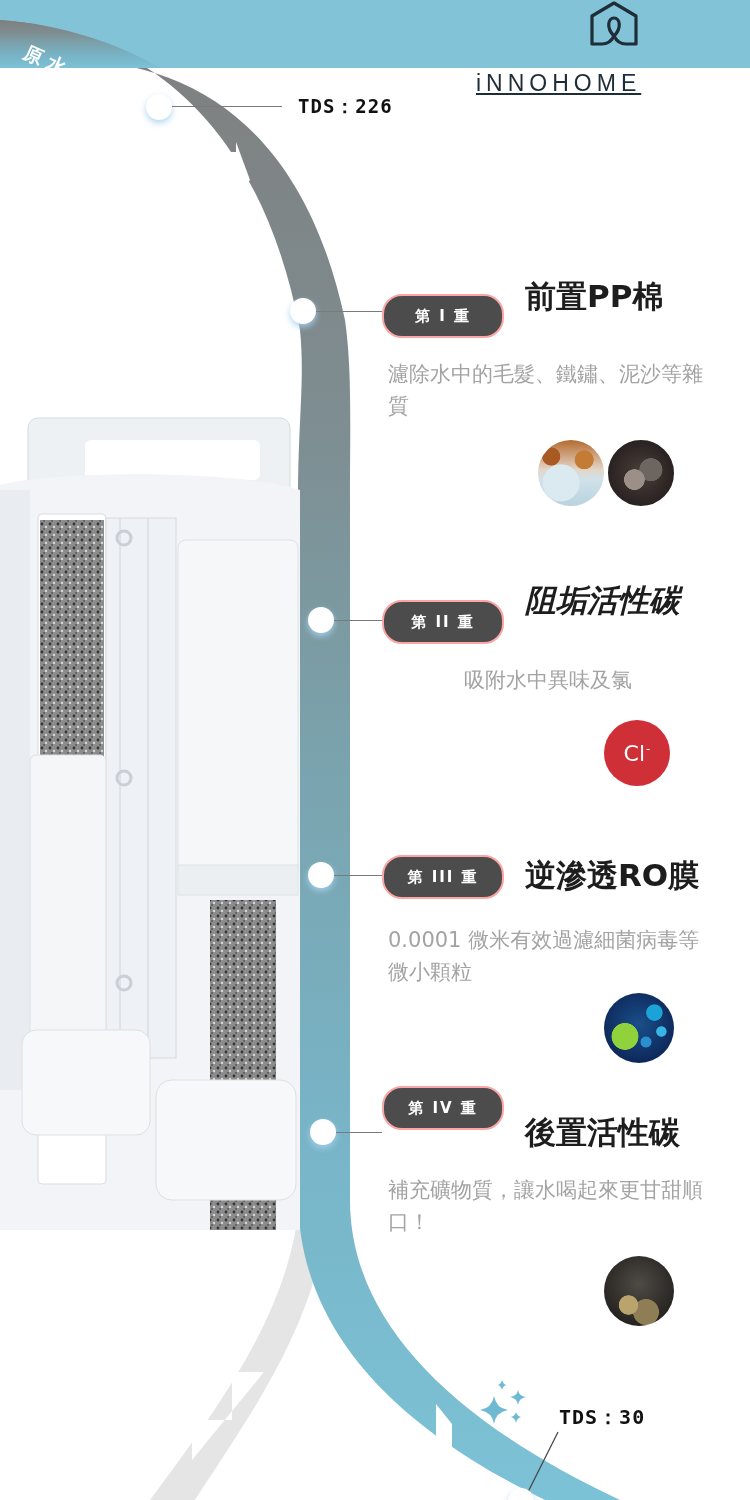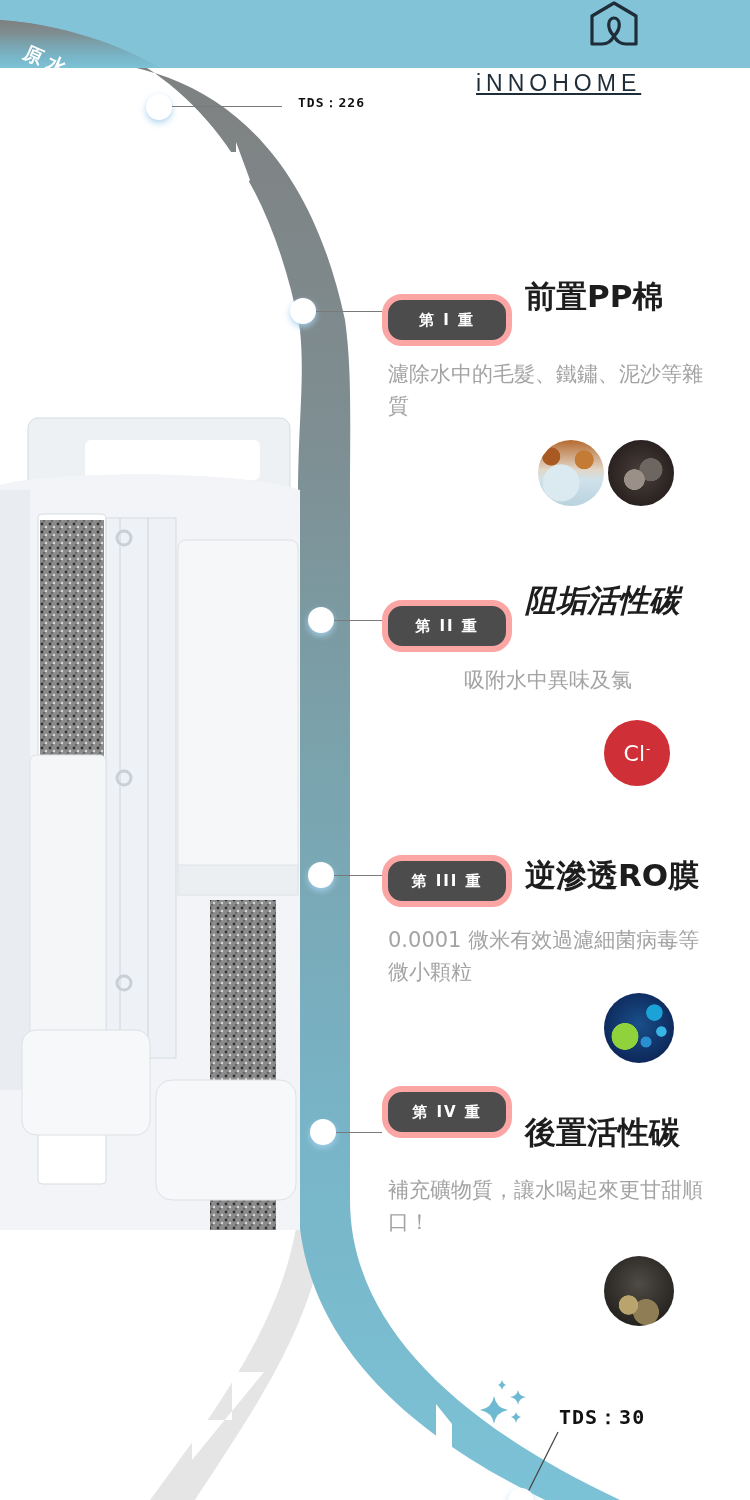--- a/index.html
+++ b/index.html
@@ -2,22 +2,22 @@
 <html><head>
 <meta charset="utf-8">
 <style>
   html,body{margin:0;padding:0;}
   body{width:750px;height:1500px;position:relative;overflow:hidden;background:#ffffff;font-family:"DejaVu Sans","Liberation Sans",sans-serif;}
   .topbar{position:absolute;left:0;top:0;width:750px;height:68px;background:#82c3d8;}
   svg.flow{position:absolute;left:0;top:0;width:750px;height:1500px;}
   .logo-icon{position:absolute;left:586px;top:0;width:56px;height:48px;}
   .brand{position:absolute;left:476px;top:70px;font-family:"Liberation Sans",sans-serif;font-size:23px;letter-spacing:5px;color:#1f2d38;font-weight:400;text-decoration:underline;}
   .raw-label{position:absolute;left:30px;top:40px;color:#fff;font-size:19px;font-weight:bold;letter-spacing:6px;transform:rotate(24deg);transform-origin:left top;}
-  .tds{position:absolute;font-family:"DejaVu Sans Mono","Liberation Mono",monospace;font-size:13px;font-weight:bold;color:#111;letter-spacing:1px;}
-  .pill{position:absolute;left:382px;width:118px;height:40px;border-radius:20px;background:#4c4c4c;color:#fff;font-size:15px;font-weight:bold;display:flex;align-items:center;justify-content:center;letter-spacing:2px;border:6px solid #fca5a5;}
+  .tds{position:absolute;font-family:"DejaVu Sans Mono","Liberation Mono",monospace;font-size:19px;font-weight:bold;color:#111;letter-spacing:1px;}
+  .pill{position:absolute;left:382px;width:118px;height:40px;border-radius:20px;background:#4c4c4c;color:#fff;font-size:15px;font-weight:bold;display:flex;align-items:center;justify-content:center;letter-spacing:2px;border:2px solid #fca5a5;}
   .stage-title{position:absolute;left:525px;font-size:31px;font-weight:bold;color:#1d1d1d;white-space:nowrap;}
   .stage-desc{position:absolute;left:388px;width:320px;font-size:21px;line-height:32px;color:#a3a3a3;}
   .dot{position:absolute;width:26px;height:26px;border-radius:50%;background:#fff;box-shadow:0 3px 6px rgba(170,210,240,.9);}
   .connector{position:absolute;height:1px;background:#7a7a7a;}
   .thumb{position:absolute;width:66px;height:66px;border-radius:50%;overflow:hidden;}
   .rust{left:538px;top:440px;background:radial-gradient(circle at 35% 65%,#dbe9f0 0 30%,transparent 31%),radial-gradient(circle at 70% 30%,#c47b35 0 14%,transparent 15%),radial-gradient(circle at 20% 25%,#a95a23 0 12%,transparent 13%),linear-gradient(180deg,#b56b2f 0%,#e3d6c8 45%,#cfe1ea 60%,#b9d3de 100%);}
   .sediment{left:606px;top:438px;background:radial-gradient(circle at 40% 60%,#9a9088 0 18%,transparent 19%),radial-gradient(circle at 65% 45%,#6d655f 0 20%,transparent 21%),radial-gradient(circle at 50% 50%,#4a403c 0%,#2a2220 70%);border:2px solid #fff;}
   .chlorine{left:604px;top:720px;background:#cf2f36;color:#fff;display:flex;align-items:center;justify-content:center;font-size:22px;}
   .chlorine sup{font-size:12px;margin-left:1px;position:relative;top:-4px;}
   .bacteria{left:604px;top:993px;width:70px;height:70px;background:radial-gradient(circle at 30% 62%,#8fd23c 0 20%,transparent 21%),radial-gradient(circle at 72% 28%,#1ba3d8 0 11%,transparent 12%),radial-gradient(circle at 60% 70%,#2a8fcf 0 8%,transparent 9%),radial-gradient(circle at 82% 55%,#37b6e5 0 7%,transparent 8%),radial-gradient(circle at 50% 45%,#1a4f8a 0%,#0c2456 80%);}

